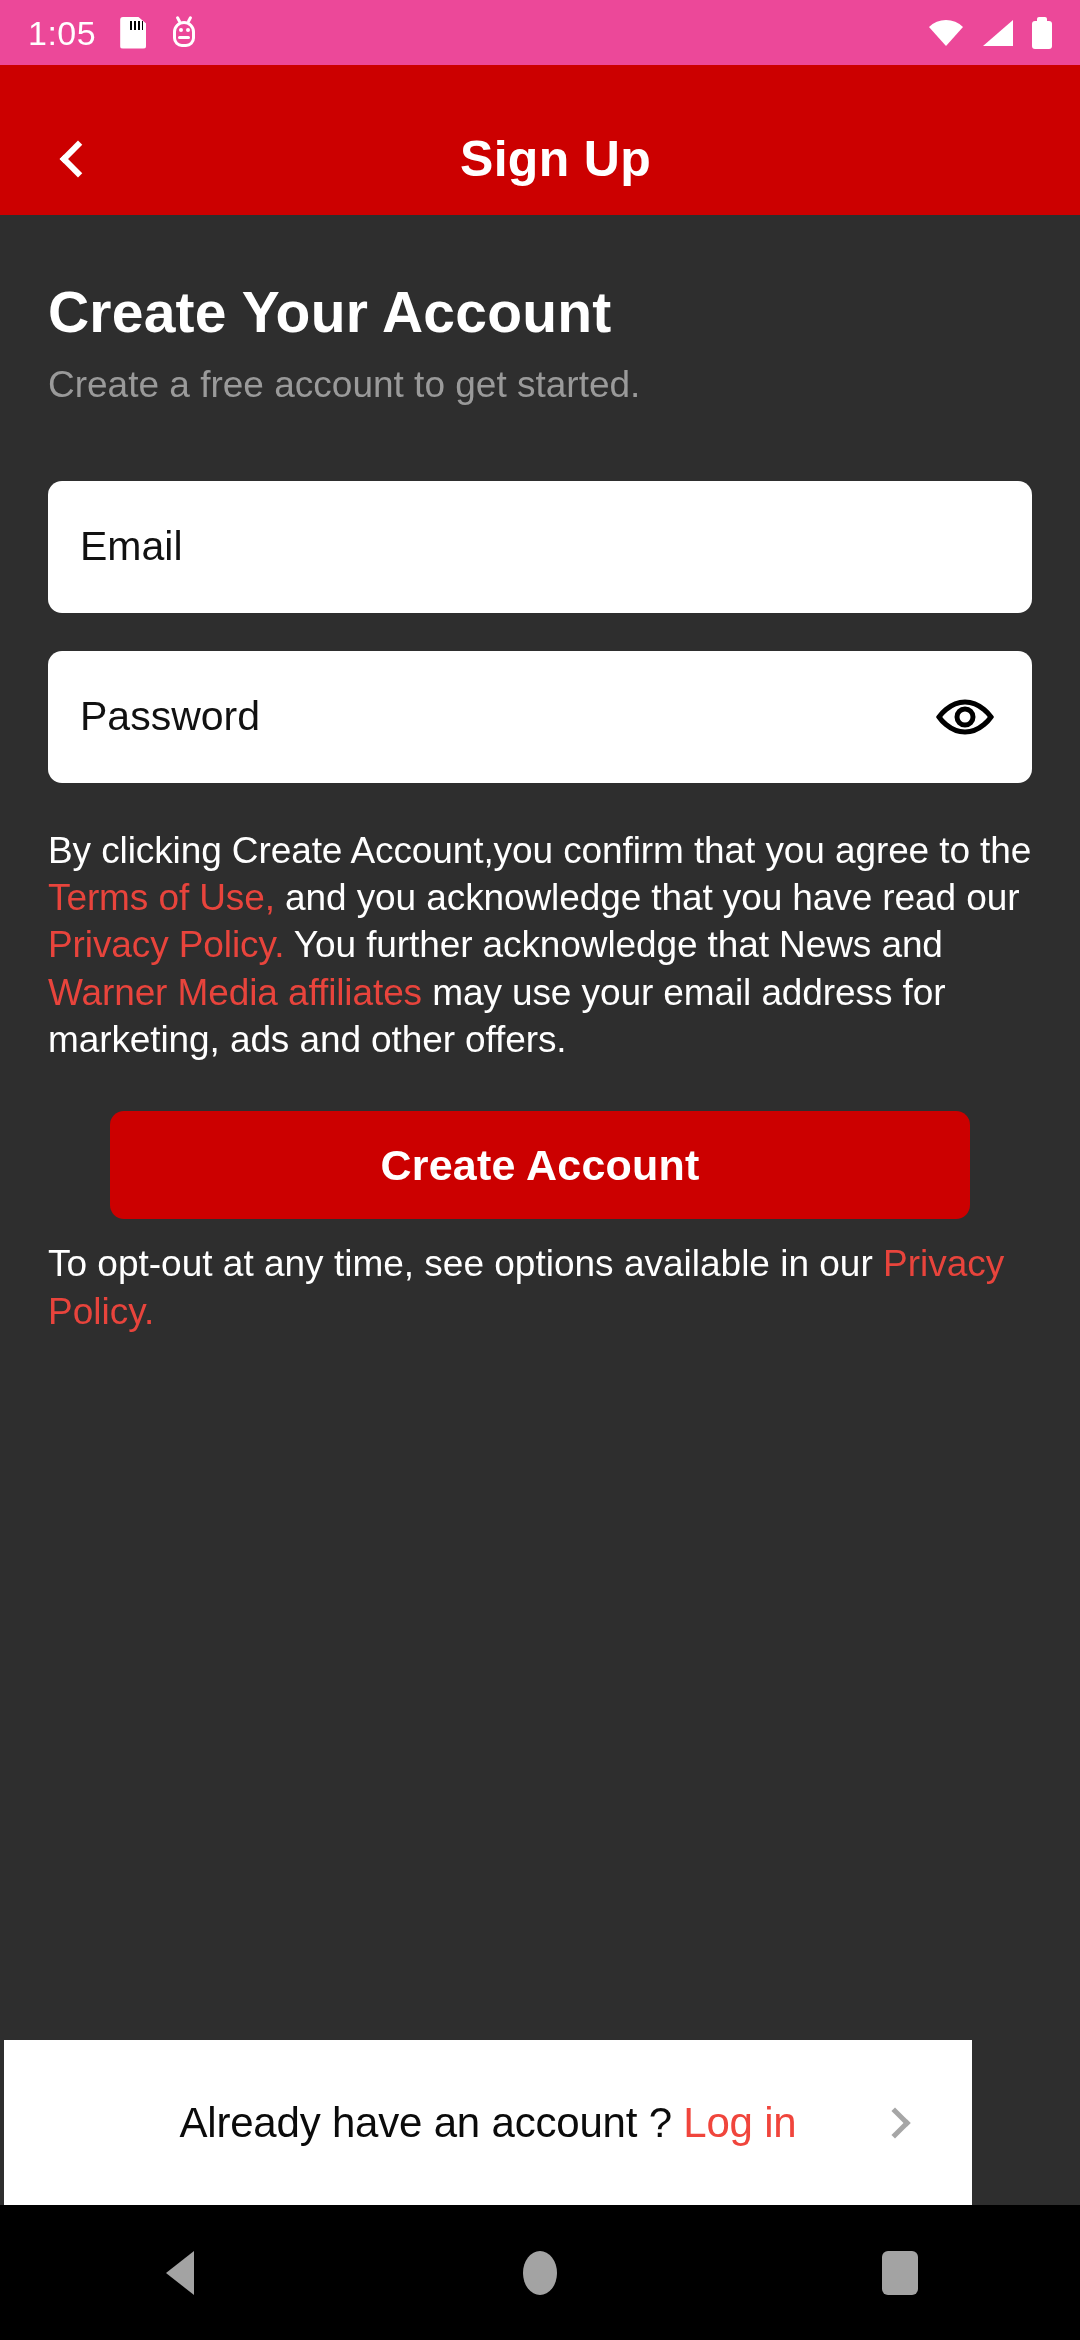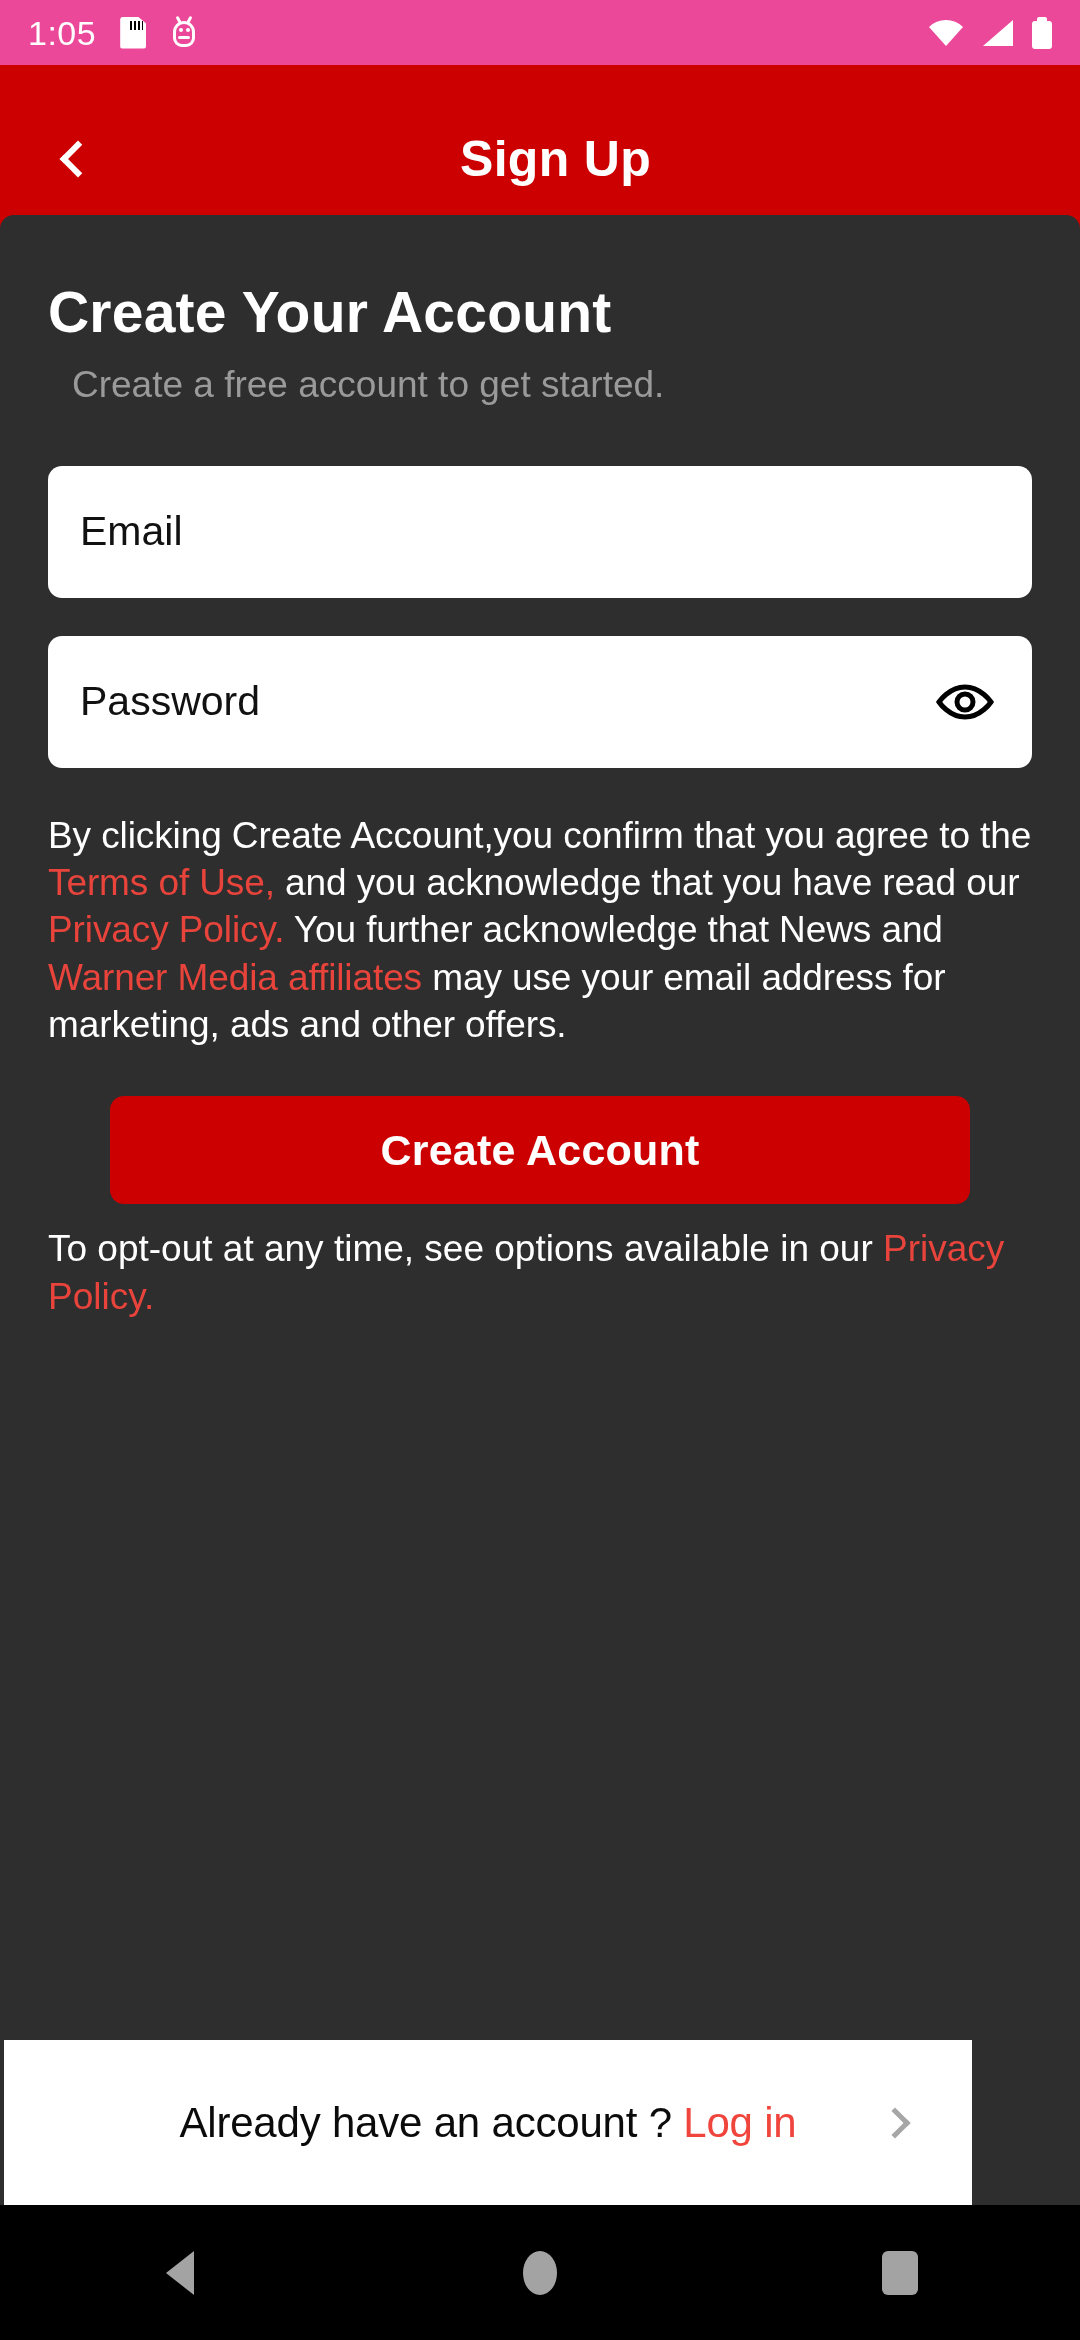--- a/index.html
+++ b/index.html
@@ -71,35 +71,35 @@
     transform:rotate(45deg); margin-left:8px;
   }
   .header-title {
     width:100%; text-align:center; color:#fff;
     font-size:50px; font-weight:bold; letter-spacing:0.3px;
   }
 
   
   .content {
     position:absolute; top:215px; left:0; width:1080px; height:1825px;
-    background:#2e2e2e; padding:0 48px;border-radius:14px;
+    background:#2e2e2e; padding:0 48px;
   }
   .page-title {
     margin-top:68px; color:#ffffff; font-size:57px; font-weight:bold;
     letter-spacing:0.2px; line-height:1.05;
   }
   .page-subtitle {
-    margin-top:22px; color:#9a9a9a; font-size:37px; line-height:1.1;margin-left:24px;
+    margin-top:22px; color:#9a9a9a; font-size:37px; line-height:1.1;
   }
 
   .field {
     position:relative; margin-top:0; height:132px; background:#fff;
     border-radius:14px; display:flex; align-items:center; padding:0 32px;
   }
-  .field.email { margin-top:60px; }
+  .field.email { margin-top:75px; }
   .field.password { margin-top:38px; }
   .field-placeholder { color:#111; font-size:41px; }
   .eye-btn {
     position:absolute; right:36px; top:50%; transform:translateY(-50%);
     width:62px; height:44px; display:flex; align-items:center; justify-content:center;
     cursor:pointer;
   }
 
   .legal {
     margin-top:44px; color:#ffffff; font-size:37px; line-height:1.28;

